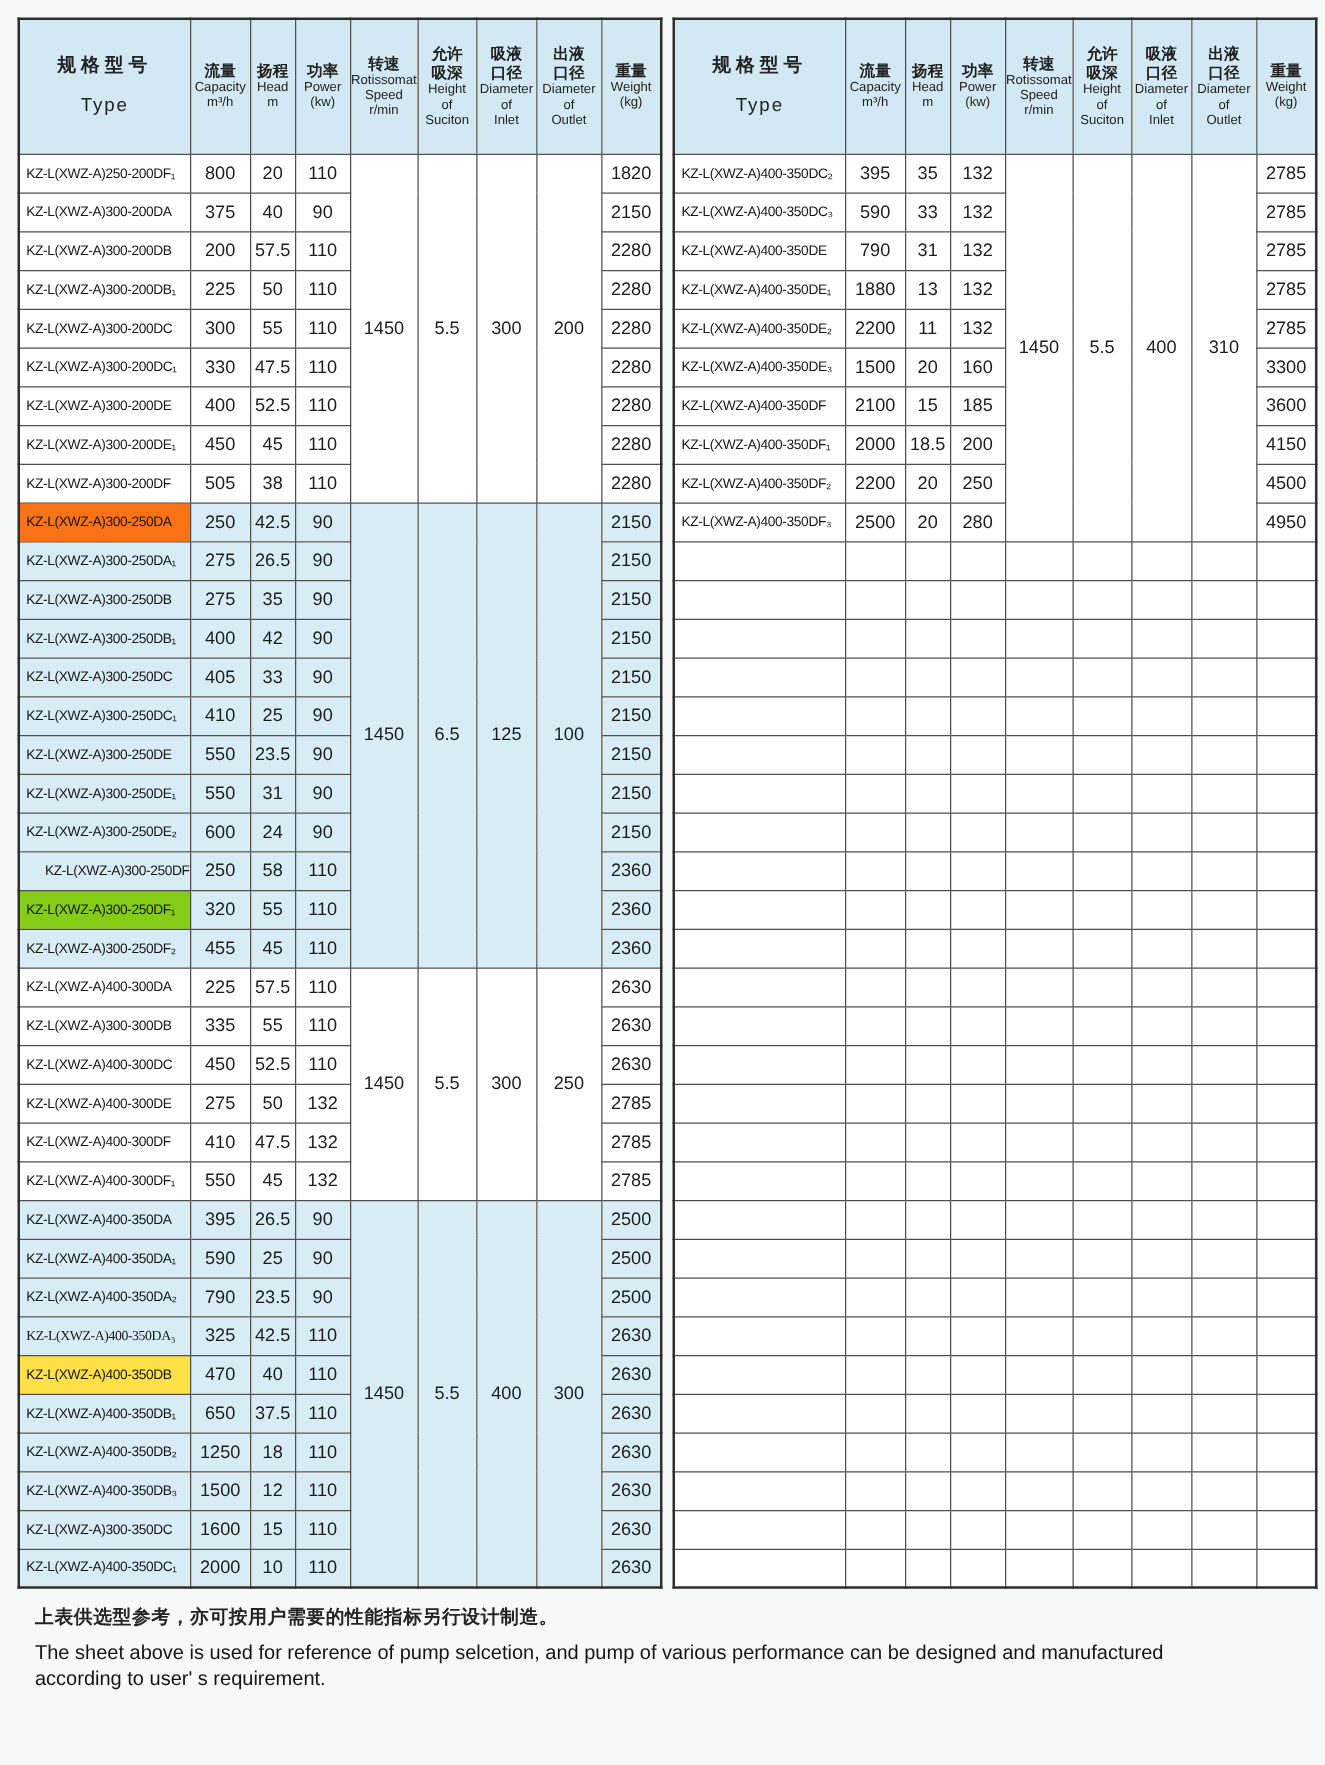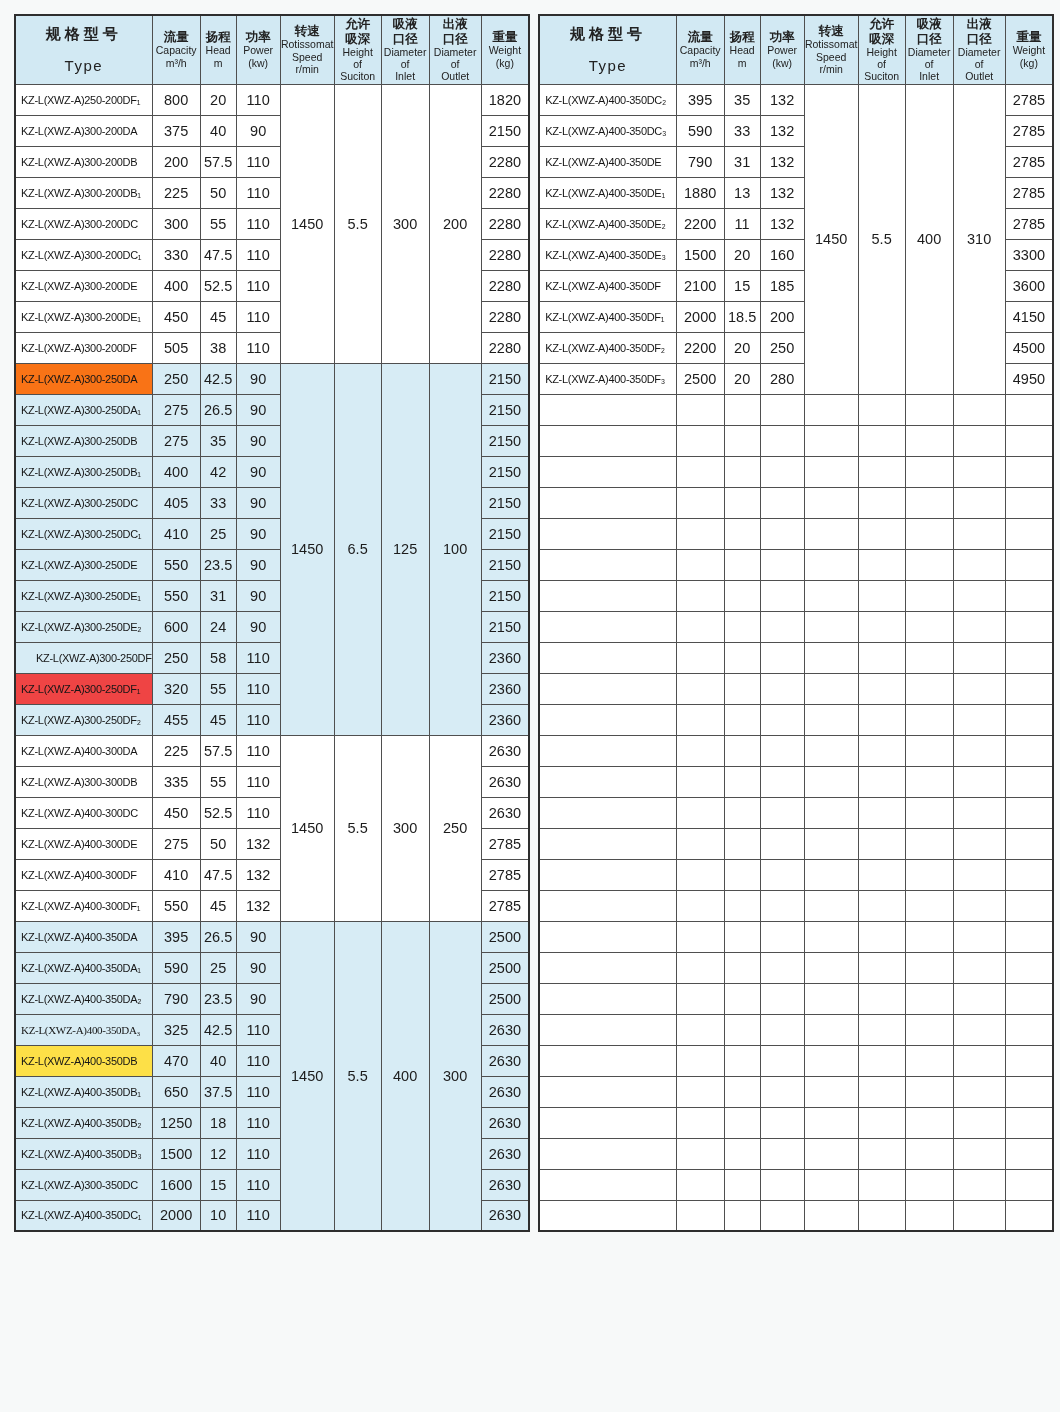--- a/index.html
+++ b/index.html
@@ -16,21 +16,21 @@
   table.spec {
     border-collapse: collapse;
     table-layout: fixed;
     border: 2px solid #2e2e2e;
     background: #ffffff;
   }
   table.spec th, table.spec td {
     border: 1px solid #4f4f4f;
     overflow: hidden;
   }
-  table.spec thead tr { height: 69px; border-radius: 16px; }
+  table.spec thead tr { height: 108px; border-radius: 16px; }
   table.spec tbody tr { height: 31px; }
 
   th { background: #d2e9f3; font-weight: normal; vertical-align: middle; }
   .hwrap { display: flex; flex-direction: column; justify-content: center; align-items: center; gap: 1px; height: 100%; }
   .hz { font-size: 12.5px; font-weight: bold; color: #222; line-height: 1.12; }
   .he { font-size: 10.5px; color: #222; line-height: 1.08; }
   .type-th .hz { font-size: 15px; letter-spacing: 4px; margin-bottom: 14px; }
   .type-th .he { font-size: 15px; letter-spacing: 1.5px; }
 
   td { text-align: center; font-size: 14.5px; color: #1c1c1c; background: #fff; }
@@ -277,21 +277,21 @@
             <td class="c-num" style="background: rgb(215, 236, 245);">2150</td>
           </tr>
           <tr class="band">
             <td class="c-type" style="background: rgb(215, 236, 245); padding-left: 20px;">KZ-L(XWZ-A)300-250DF</td>
             <td class="c-num" style="background: rgb(215, 236, 245);">250</td>
             <td class="c-num" style="background: rgb(215, 236, 245);">58</td>
             <td class="c-num" style="background: rgb(215, 236, 245);">110</td>
             <td class="c-num" style="background: rgb(215, 236, 245);">2360</td>
           </tr>
           <tr class="band">
-            <td class="c-type" style="background: #ef4444;">KZ-L(XWZ-A)300-250DF₁</td>
+            <td class="c-type" style="background: #84cc16;">KZ-L(XWZ-A)300-250DF₁</td>
             <td class="c-num" style="background: rgb(215, 236, 245);">320</td>
             <td class="c-num" style="background: rgb(215, 236, 245);">55</td>
             <td class="c-num" style="background: rgb(215, 236, 245);">110</td>
             <td class="c-num" style="background: rgb(215, 236, 245);">2360</td>
           </tr>
           <tr class="band">
             <td class="c-type" style="background: rgb(215, 236, 245);">KZ-L(XWZ-A)300-250DF₂</td>
             <td class="c-num" style="background: rgb(215, 236, 245);">455</td>
             <td class="c-num" style="background: rgb(215, 236, 245);">45</td>
             <td class="c-num" style="background: rgb(215, 236, 245);">110</td>
@@ -872,13 +872,21 @@
             <td class="empty"></td>
             <td class="empty"></td>
             <td class="empty"></td>
             <td class="empty"></td>
             <td class="empty"></td>
             <td class="empty"></td>
           </tr>
         </tbody>
       </table>
   </div>
+  <div class="footer">
+    <div class="zh">上表供选型参考，亦可按用户需要的性能指标另行设计制造。</div>
+    <div class="en">
+      <span>The sheet above is used for reference of pump selcetion, and pump of various performance can be designed and manufactured</span>
+      <br>
+      <span>according to user' s requirement.</span>
+    </div>
+  </div>
 </div>
 
 </body></html>

